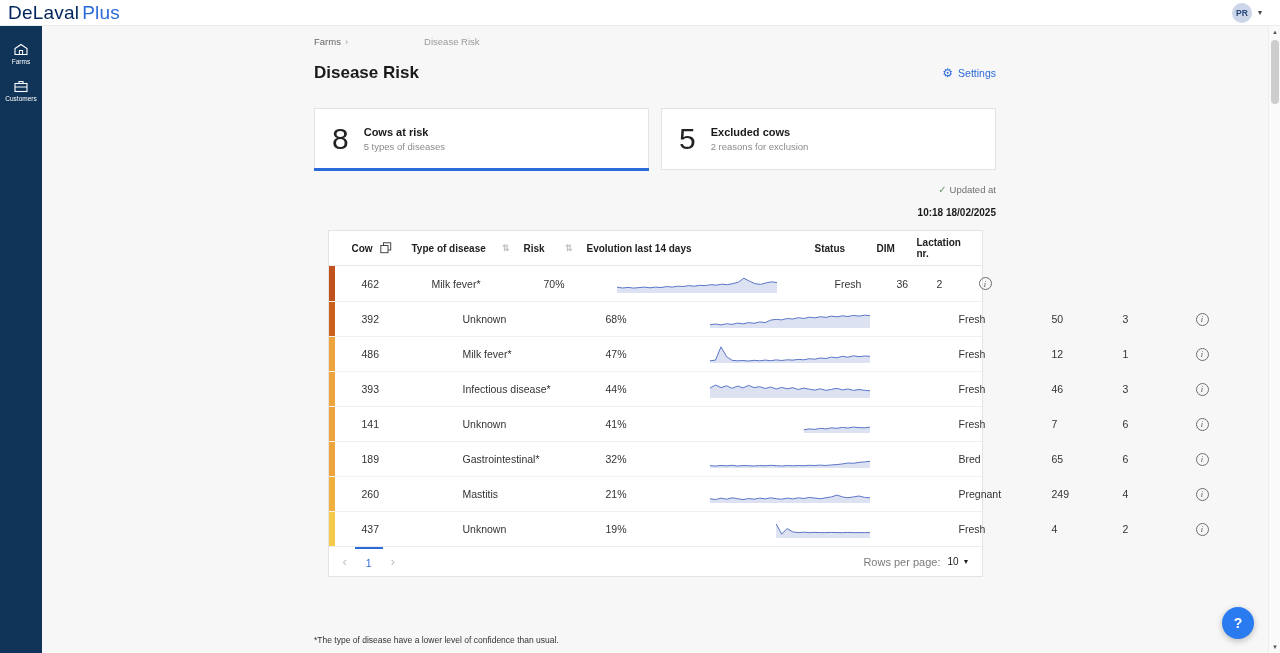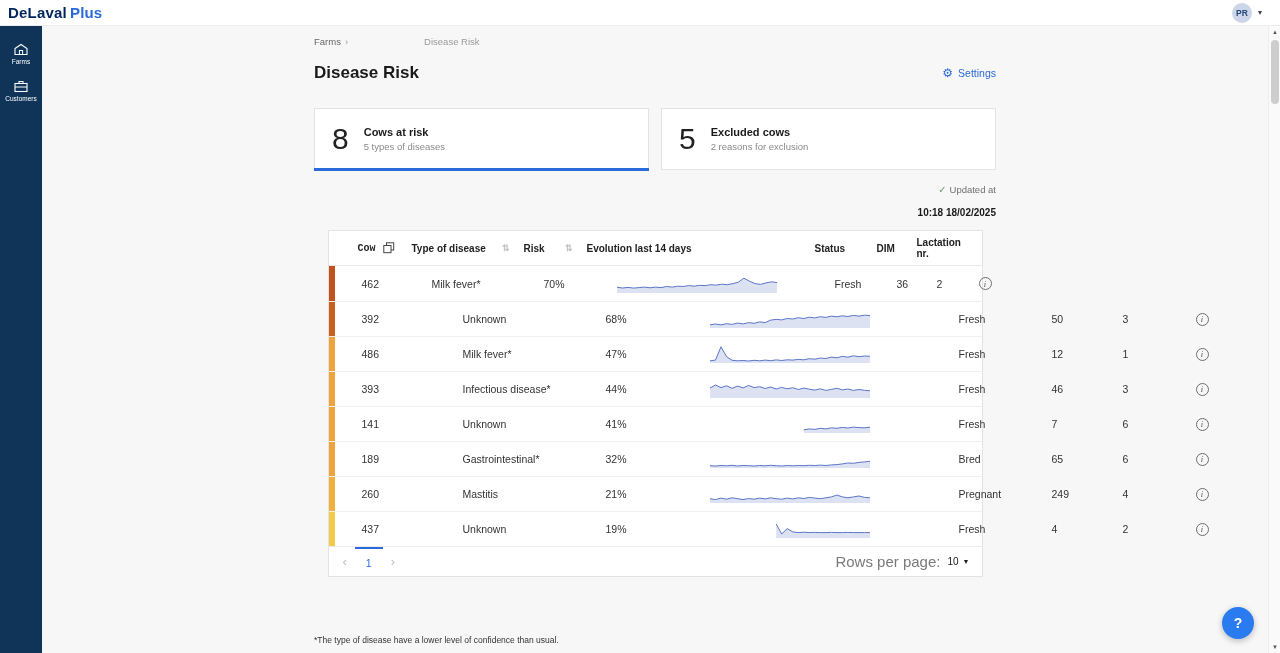--- a/index.html
+++ b/index.html
@@ -1,21 +1,21 @@
 <!DOCTYPE html>
 <html><head>
 <meta charset="utf-8">
 <style>
   * { margin:0; padding:0; box-sizing:border-box; }
   html,body { width:1280px; height:653px; overflow:hidden; }
   body { font-family:"Liberation Sans", sans-serif; background:#f7f7f7; position:relative; color:#1a1a1a; }
 
   
   .topbar { position:absolute; top:0; left:0; right:0; height:26px; background:#fff; border-bottom:1px solid #ececec; display:flex; align-items:center; justify-content:space-between; padding:0 18px 0 8px; z-index:30; }
-  .logo { font-size:15px; font-weight:bold; letter-spacing:.2px; cursor:pointer; }
+  .logo { font-size:19px; font-weight:normal; letter-spacing:.2px; cursor:pointer; }
   .logo .lp { color:#00265c; }
   .logo .ls { color:#2b6bd9; margin-left:3px; }
   .top-right { display:flex; align-items:center; gap:6px; }
   .avatar { width:20px; height:20px; border-radius:50%; background:#ccd6e8; color:#27477a; font-size:8.5px; font-weight:bold; display:flex; align-items:center; justify-content:center; }
   .caret { font-size:8px; color:#444; }
 
   
   .sidebar { position:absolute; top:26px; left:0; bottom:0; width:42px; background:#0f3458; z-index:20; padding-top:8px; }
   .side-item { display:flex; flex-direction:column; align-items:center; gap:2px; padding:8px 0 6px; cursor:pointer; }
   .side-item svg { display:block; }
@@ -46,37 +46,37 @@
   .updated { text-align:right; margin-top:14px; }
   .updated-line1 { font-size:9.5px; color:#6f6f6f; }
   .updated-check { color:#679a67; margin-right:3px; font-size:10px; }
   .updated-line2 { font-size:10px; font-weight:bold; color:#1a1a1a; margin-top:12px; }
 
   
   .table-card { width:655px; margin:12px auto 0; background:#fff; border:1px solid #e3e3e3; }
   .grid-row { display:grid; grid-template-columns:83px 112px 63px 228px 62px 40px 42px 25px; align-items:center; }
   .thead { height:34px; }
   .th { font-size:10px; font-weight:bold; color:#222; display:flex; align-items:center; }
-  .th-cow { padding-left:29px; gap:7px;font-family:Liberation Mono, monospace; }
+  .th-cow { padding-left:23px; gap:7px; }
   .sort-icon { color:#c2c2c2; font-size:9px; margin-left:auto; margin-right:14px; cursor:pointer; }
   .copy-icon { cursor:pointer; display:inline-flex; }
   .tbody { border-top:1px solid #e8e8e8; }
   .trow { height:35px; position:relative; font-size:10.5px; color:#333; cursor:pointer;padding-left:20px; }
   .trow + .trow { border-top:1px solid #f0f0f0;gap:31px; }
   .sev-bar { position:absolute; left:0; top:0; bottom:0; width:6px; }
   .td-cow { padding-left:13px; }
   .spark-cell { padding-left:10px; height:26px; display:flex; align-items:center; }
   .info-icon { width:13px; height:13px; border:1px solid #6e6e6e; border-radius:50%; color:#555; font-size:8.5px; font-family:"Liberation Serif", serif; font-style:italic; display:flex; align-items:center; justify-content:center; cursor:pointer; }
 
   
   .pagination { height:30px; border-top:1px solid #ececec; display:flex; align-items:center; font-size:10px; color:#777; padding:0 12px 0 6px; }
   .pg-chev { color:#bdbdbd; font-size:13px; padding:0 8px; cursor:pointer; }
   .pg-num { color:#2b6bd9; font-size:10.5px; padding:8px 11px 0; border-top:2px solid #2b6bd9; margin-top:-1px; height:100%; display:flex; align-items:flex-start; cursor:pointer; }
   .pg-right { margin-left:auto; display:flex; align-items:center; gap:7px; }
-  .pg-label { font-size:15px; color:#7a7a7a; }
+  .pg-label { font-size:11px; color:#7a7a7a; }
   .pg-value { font-size:10px; color:#1a1a1a; display:flex; align-items:center; gap:4px; cursor:pointer; }
   .pg-caret { font-size:7px; color:#222; }
 
   .footnote { font-size:8.5px; color:#333; margin-top:58px; }
 
   
   .help-fab { position:absolute; right:26px; bottom:14px; width:32px; height:32px; border-radius:50%; background:#2b7bf0; color:#fff; font-size:14px; font-weight:bold; border:none; display:flex; align-items:center; justify-content:center; box-shadow:0 2px 6px rgba(0,0,0,.25); cursor:pointer; z-index:40; }
 
   
   .scrollbar { position:absolute; top:26px; right:0; bottom:0; width:12px; background:#fafafa; border-left:1px solid #eee; z-index:25; }

